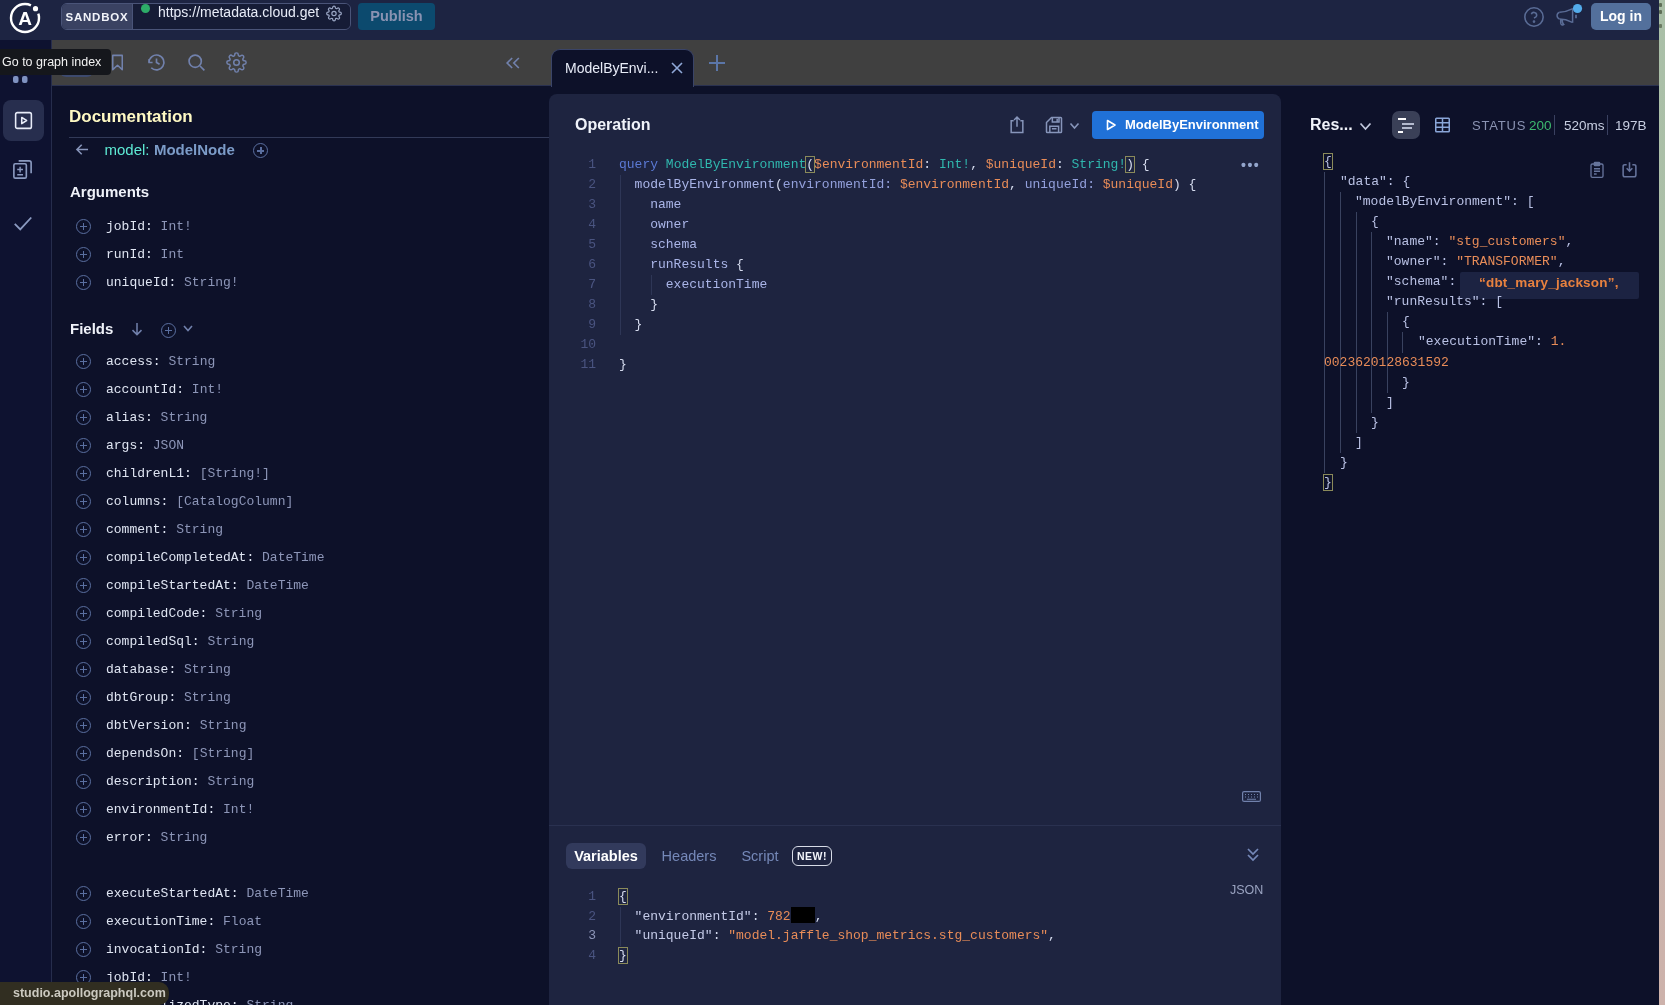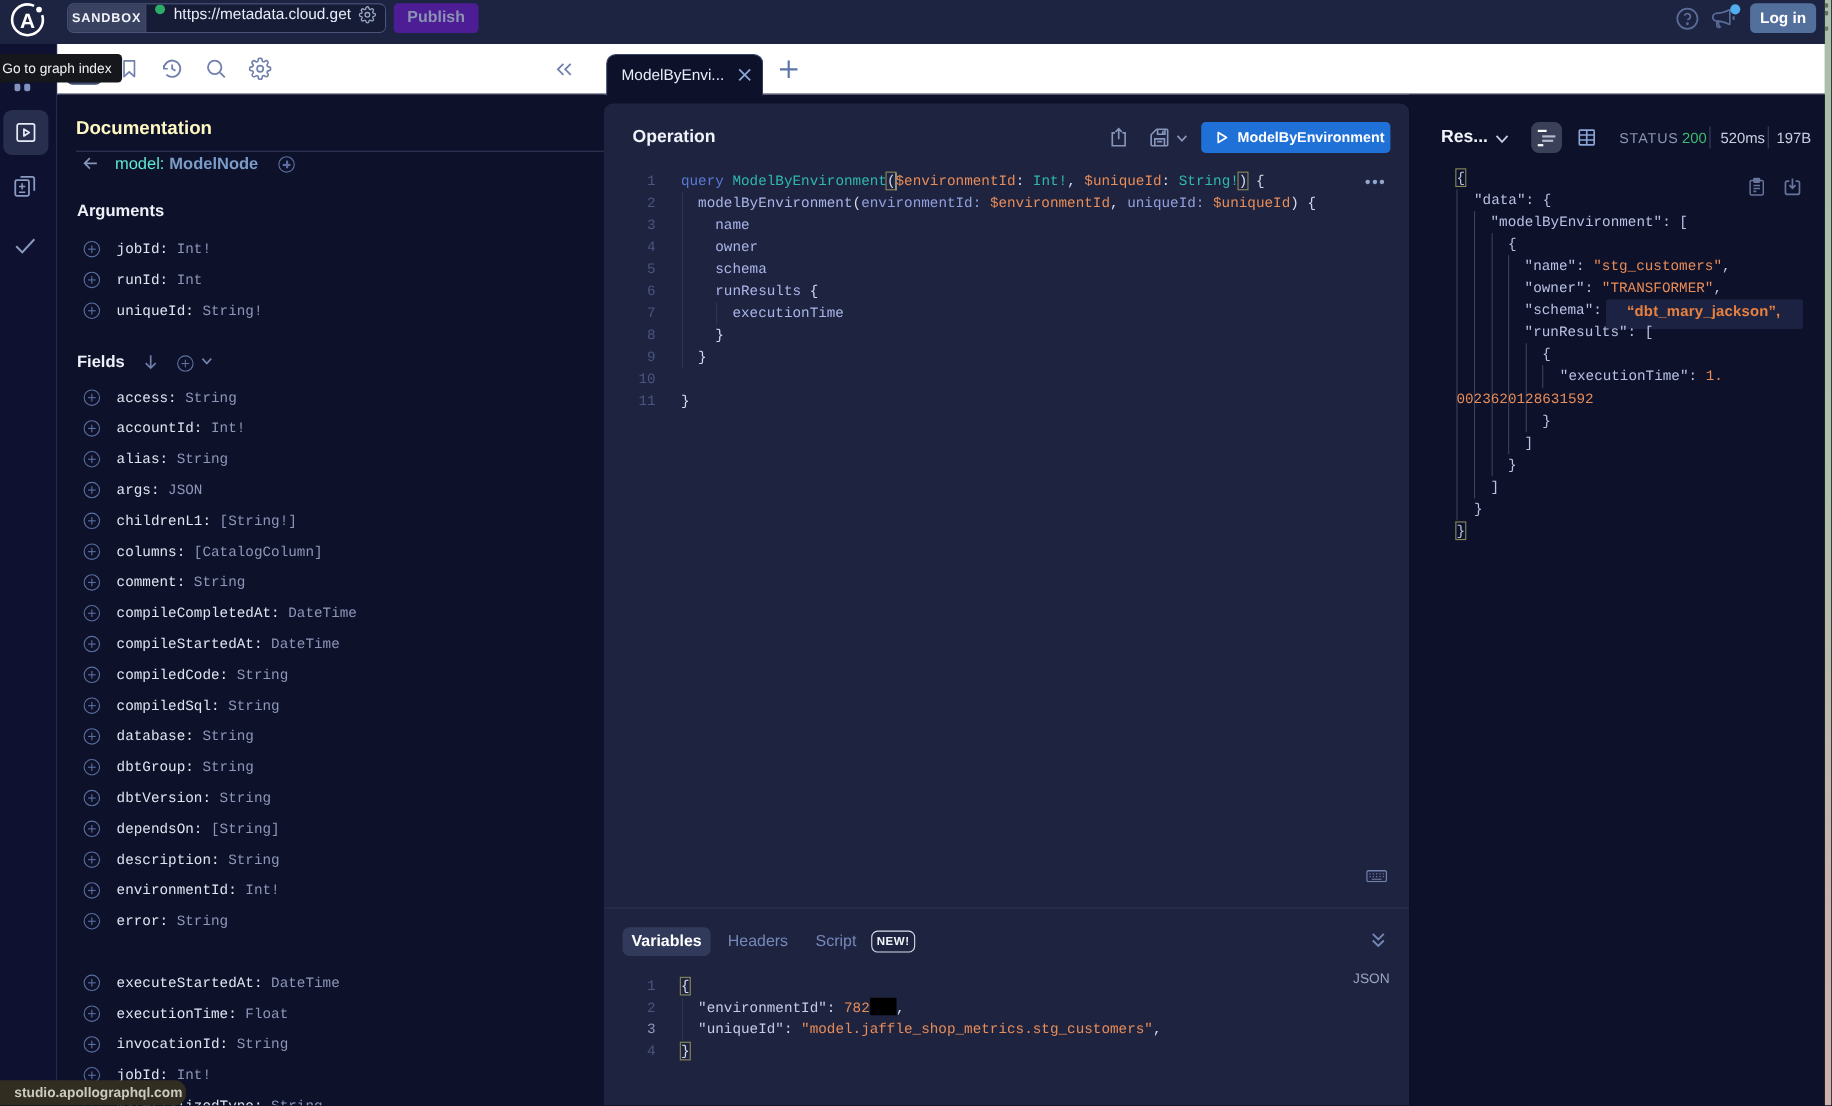--- a/index.html
+++ b/index.html
@@ -7,27 +7,27 @@
   body { font-family:"Liberation Sans", sans-serif; background:#0d1129; position:relative; }
   .abs { position:absolute; }
   .mono { font-family:"Liberation Mono", monospace; font-size:13px; }
   
   #topbar { position:absolute; left:0; top:0; width:1659px; height:40px; background:#1d2442; }
   #chipgroup { position:absolute; left:61px; top:3px; height:27px; border:1px solid #4a5478; border-radius:6px; display:flex; overflow:hidden; }
   #sandboxchip { background:#3a4262; color:#f2f4fa; font-size:11.5px; font-weight:bold; letter-spacing:0.8px; width:70px; display:flex; align-items:center; justify-content:center; flex:none; }
   #urlchip { background:#161c36; width:218px; display:flex; align-items:flex-start; padding:0 8px; border-left:1px solid #4a5478; }
   #urlchip .dot { width:9px; height:9px; border-radius:50%; background:#2dac68; margin-right:8px; flex:none; }
   #urlchip .url { color:#e8ecf8; font-size:14px; white-space:nowrap; overflow:hidden; width:168px; flex:none; }
-  #publishbtn { position:absolute; left:358px; top:3px; width:77px; height:27px; background:#4c1d95; border-radius:4px; color:#8a93b2; font-weight:bold; font-size:14.5px; text-align:center; line-height:27px; }
+  #publishbtn { position:absolute; left:358px; top:3px; width:77px; height:27px; background:#0c4a6e; border-radius:4px; color:#8a93b2; font-weight:bold; font-size:14.5px; text-align:center; line-height:27px; }
   #loginbtn { position:absolute; left:1591px; top:3px; width:60px; height:27px; background:#53709c; border-radius:5px; color:#fff; font-weight:bold; font-size:14px; text-align:center; line-height:27px; }
   
   #rail { position:absolute; left:0; top:40px; width:52px; height:965px; background:#0e1230; border-right:1px solid #262d4c; }
   #railactive { position:absolute; left:3px; top:60px; width:41px; height:41px; background:#272e4e; border-radius:8px; }
   
-  #toolbar { position:absolute; left:52px; top:40px; width:1607px; height:46px; background:#ffffff; border-bottom:1px solid #2a3150; }
+  #toolbar { position:absolute; left:52px; top:40px; width:1607px; height:46px; background:#404040; border-bottom:1px solid #2a3150; }
   #tab2 { position:absolute; left:499px; top:9px; width:143px; height:38px; background:#0d1129; border:1px solid #3a4468; border-bottom:none; border-radius:9px 9px 0 0; color:#e8ecf8; font-size:14px; line-height:36px; padding-left:13px; z-index:3; }
   
   #docs { position:absolute; left:53px; top:86px; width:496px; height:919px; background:#0d1129; overflow:hidden; }
   .h-title { color:#fef9c3; font-weight:bold; font-size:17px; }
   .h-sec { color:#eef1f8; font-weight:bold; font-size:15px; }
   .docrow { position:absolute; height:28px; line-height:28px; white-space:nowrap;text-align:right; }
   .fname { color:#dfe5f2; }
   .ftype { color:#8d96b8; }
   .pluscirc { display:inline-block; width:15px; height:15px; border:1.2px solid #5a6fa0; border-radius:50%; position:relative; vertical-align:middle; }
   .pluscirc:before { content:""; position:absolute; left:3px; top:6px; width:7px; height:1.4px; background:#5a6fa0; }

